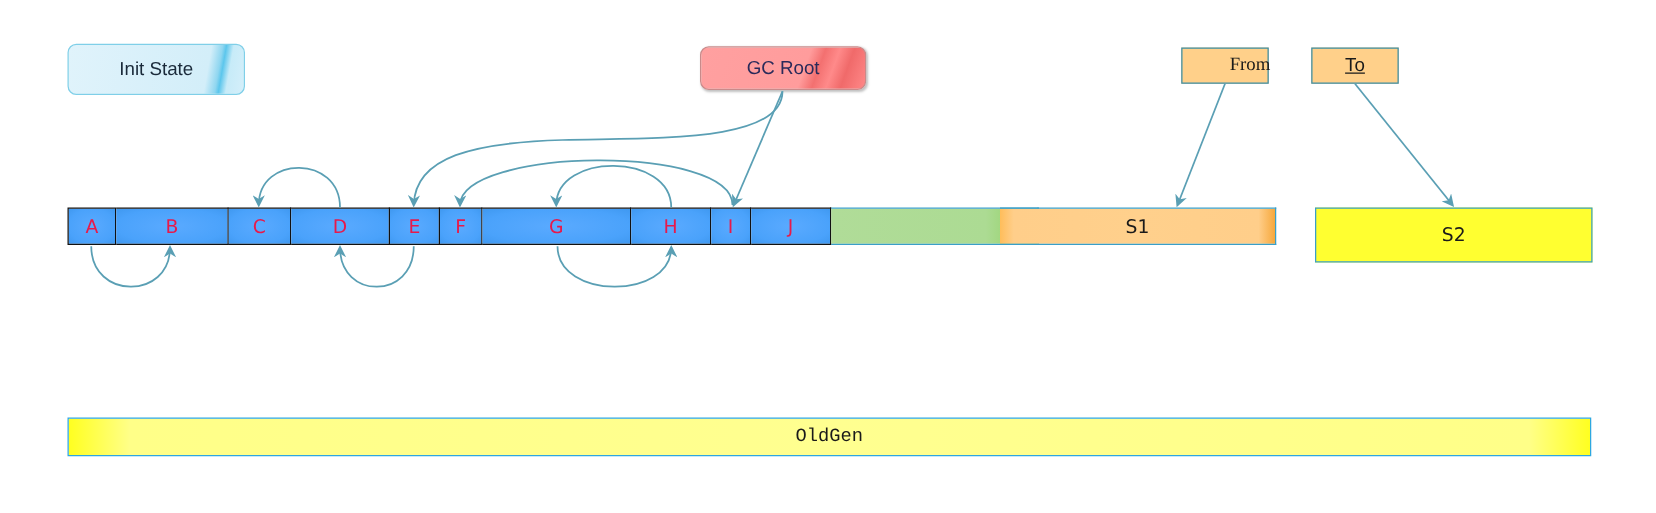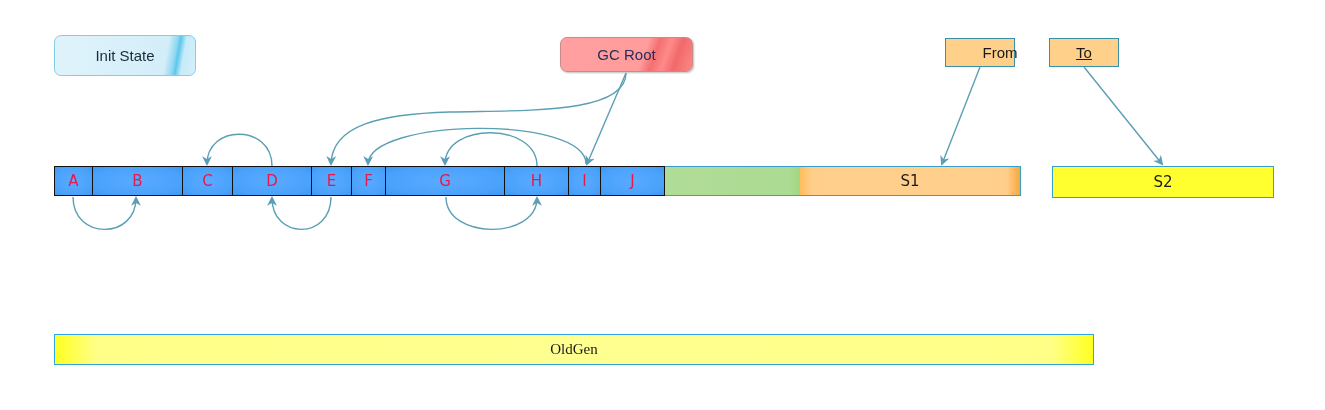--- a/index.html
+++ b/index.html
@@ -9,43 +9,43 @@
            justify-content: center; font-size: 15px; color: #1a1a1a; }
     #init-state { left: 54px; top: 35px; width: 142px; height: 41px; border-radius: 7px;
       border: 1px solid #7fcfe8;
       background: linear-gradient(100deg, #e0f3fb 0%, #d3eef9 78%, #8fd6f0 84%, #5cc6ec 86%, #c7ebf8 90%, #d5effa 100%);
       color: #1a2a3a; font-family: "Liberation Sans", sans-serif; }
     #gc-root { left: 560px; top: 37px; width: 133px; height: 35px; border-radius: 7px;
       border: 1px solid #c98a8a;
       background: linear-gradient(110deg, #ffa0a0 0%, #ff9c9c 62%, #f37070 70%, #ff8a8a 78%, #f06a6a 86%, #ff8888 100%);
       color: #2a2a5a; font-family: "Liberation Sans", sans-serif; box-shadow: 1px 1px 2px rgba(0,0,0,0.25); }
     #from-box { left: 945px; top: 38px; width: 70px; height: 29px; border: 1px solid #3a8fa8;
-      background: #ffd08a; font-family: Liberation Sans, sans-serif; padding-left: 40px; }
+      background: #ffd08a; font-family: Liberation Serif, serif; padding-left: 40px; }
     #to-box { left: 1049px; top: 38px; width: 70px; height: 29px; border: 1px solid #3a8fa8;
       background: #ffd08a; font-family: "Liberation Sans", sans-serif; text-decoration: underline; }
 
     #young-bar { position: absolute; left: 54px; top: 166px; height: 30px; width: 1220px; }
     .cell { position: absolute; top: 0; height: 30px; box-sizing: border-box;
       border: 1.5px solid #111; border-left-width: 0;
       background: radial-gradient(ellipse at center, #5aaaff 0%, #4aa2fb 70%, #3f98f0 100%);
       color: #e8194a; display: flex; align-items: center; justify-content: center; font-size: 15px; }
     .cell.first { border-left-width: 1.5px; }
     #eden { position: absolute; top: 0; height: 30px; box-sizing: border-box; border: 1px solid #3a9fc8; border-left: none;
       background: linear-gradient(90deg, #b0dc98 0%, #acdb93 75%, #8fd060 95%, #7fc94c 100%); }
     #s1 { position: absolute; top: 0; height: 30px; box-sizing: border-box; border: 1px solid #3a9fc8; border-left: none;
       background: linear-gradient(90deg, #ffbd5a 0%, #ffce8a 5%, #ffd08c 50%, #ffce8a 94%, #f6a83c 100%);
       display: flex; align-items: center; justify-content: center; font-size: 15px; color: #1a1a1a; }
-    #s2 { position: absolute; top: 0; height: 32px; box-sizing: border-box; border: 1px solid #3a9fc8; border-left: 1px solid #3a9fc8;
+    #s2 { position: absolute; top: 0; height: 44px; box-sizing: border-box; border: 1px solid #3a9fc8; border-left: 1px solid #3a9fc8;
       background: #ffff30; display: flex; align-items: center; justify-content: center; font-size: 15px; color: #1a1a1a; }
 
-    #oldgen { position: absolute; left: 54px; top: 334px; width: 1040px; height: 31px; box-sizing: border-box;
+    #oldgen { position: absolute; left: 54px; top: 334px; width: 1219px; height: 31px; box-sizing: border-box;
       border: 1.5px solid #2ea7e0;
       background: linear-gradient(90deg, #ffff20 0%, #ffff88 4%, #ffff90 50%, #ffff88 96%, #ffff20 100%);
       display: flex; align-items: center; justify-content: center; font-size: 15px; color: #1a1a1a;
-      font-family: Liberation Serif, serif; }
+      font-family: Liberation Mono, monospace; }
 
     #arrows { position: absolute; left: 0; top: 0; width: 1325px; height: 410px; pointer-events: none; }
     #arrows path { fill: none; stroke: #5a9fb4; stroke-width: 1.4; }
   </style>
 </head>
 <body>
 
 <div class="box" id="init-state">Init State</div>
 <div class="box" id="gc-root">GC Root</div>
 <div class="box" id="from-box">From</div>

